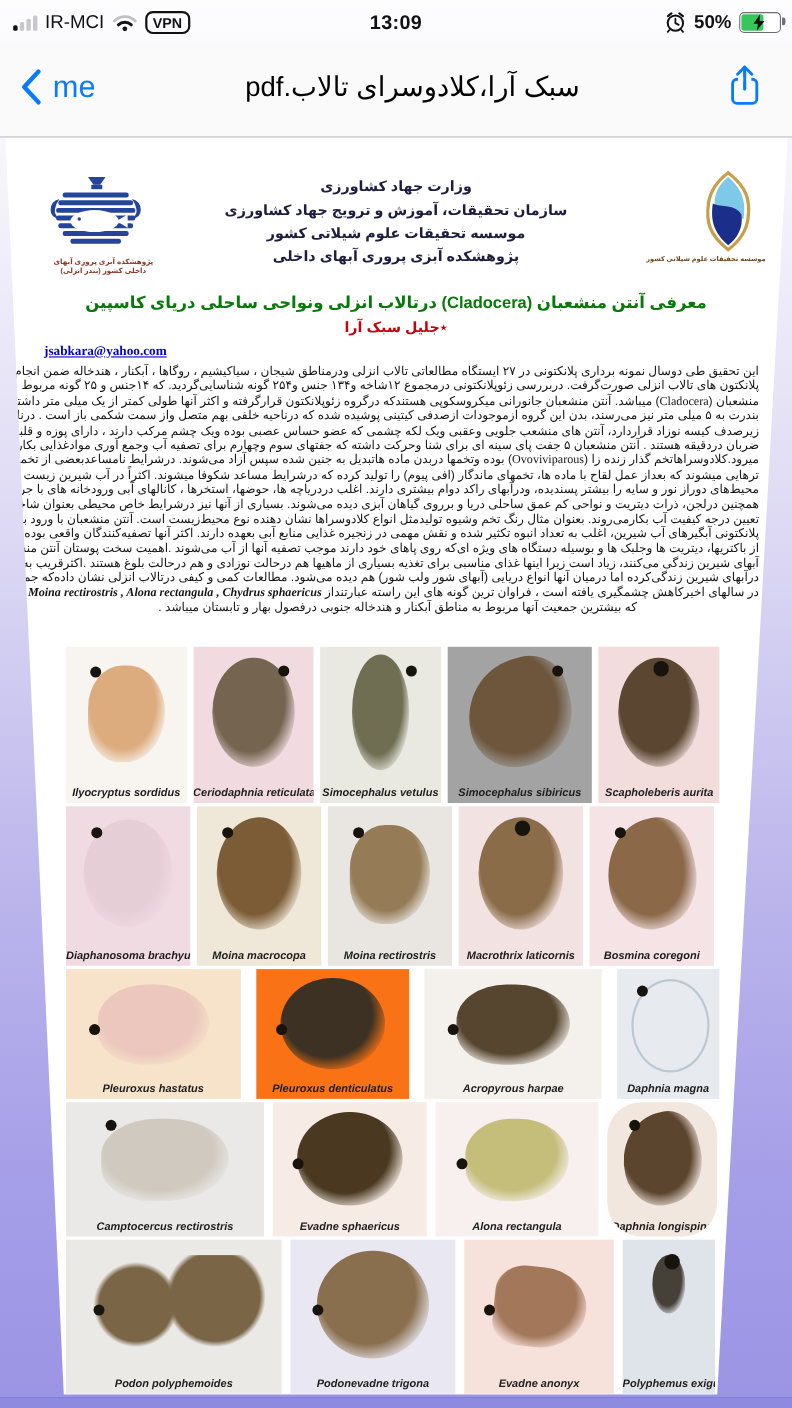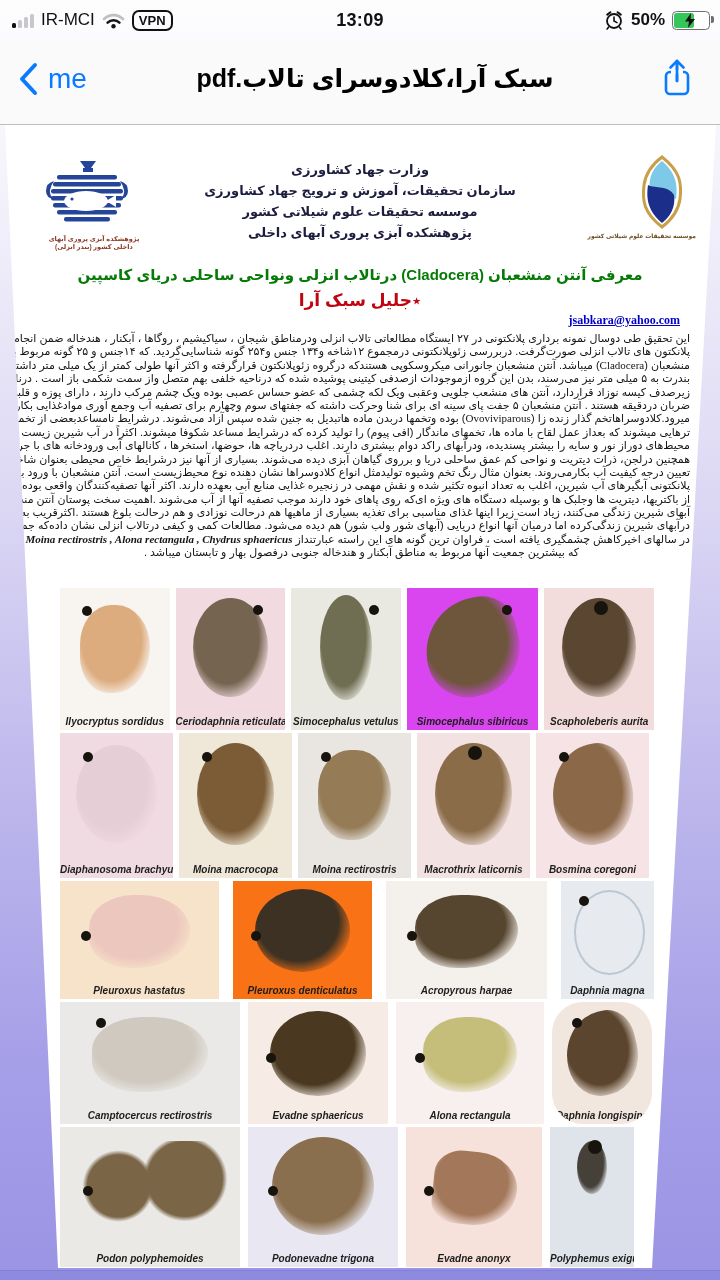--- a/index.html
+++ b/index.html
@@ -18,39 +18,39 @@
   .vpn{border:2px solid #111;border-radius:7px;font-size:13px;font-weight:700;padding:0 5px;line-height:17px;}
   .pct{font-size:17px;font-weight:600;}
   .batt{position:relative;width:36px;height:17px;border:1.5px solid #6d6d72;border-radius:4.5px;background:#fff;}
   .batt .fill{position:absolute;left:1px;top:1px;bottom:1px;width:55%;background:#35c759;border-radius:2.5px;}
   .batt .nub{position:absolute;right:-5px;top:4.5px;width:3px;height:7px;background:#6d6d72;border-radius:0 2px 2px 0;}
   .batt svg{position:absolute;left:9px;top:0px;}
   
   #navbar{position:absolute;left:0;top:40px;width:720px;height:84px;background:#fafafa;border-bottom:1px solid #bdbdc2;}
   .nav-back{position:absolute;left:18px;top:22px;display:flex;align-items:center;gap:10px;color:#0a7aff;cursor:pointer;}
   .nav-back .melabel{font-size:28px;}
-  .nav-title{position:absolute;left:140px;top:24px;width:470px;text-align:center;font-size:25px;font-weight:700;color:#000;
+  .nav-title{position:absolute;left:140px;top:24px;width:470px;text-align:center;font-size:25px;font-weight:400;color:#000;
     direction:rtl;white-space:nowrap;overflow:hidden;}
   .nav-share{position:absolute;right:28px;top:18px;cursor:pointer;}
   
   #page{position:absolute;left:0;top:125px;width:720px;height:1143px;background:#fff;
     clip-path:polygon(5px 0,716px 0,652px 100%,58px 100%);}
   .bottom-strip{position:absolute;left:0;bottom:0;width:720px;height:9px;background:#8d8ae0;border-top:1px solid #827fd6;}
   
   .hdr-center{position:absolute;left:160px;top:34px;width:400px;text-align:center;direction:rtl;
     color:#1d1d3f;font-weight:700;font-size:13px;line-height:21px;}
   .logo-left{position:absolute;left:44px;top:34px;width:100px;text-align:center;}
   .logo-left .cap{font-size:6.5px;font-weight:700;color:#8a3a26;line-height:8px;direction:rtl;margin-top:2px;}
   .logo-right{position:absolute;right:24px;top:30px;width:60px;text-align:center;}
   .logo-right .cap{font-size:6px;font-weight:700;color:#6b4a1e;direction:rtl;margin-top:3px;white-space:nowrap;}
   .doc-title{position:absolute;left:40px;top:141px;width:640px;text-align:center;direction:rtl;
     font-size:15px;font-weight:700;color:#067a06;}
   .doc-author{position:absolute;left:40px;top:165px;width:640px;text-align:center;direction:rtl;
-    font-size:17px;font-weight:700;color:#c00510;}
-  .doc-email{position:absolute;left:40px;top:185px;width:640px;text-align:right;}
+    font-size:13px;font-weight:700;color:#c00510;}
+  .doc-email{position:absolute;left:40px;top:185px;width:640px;text-align:left;}
   .doc-email a{font-family:"Liberation Serif",serif;font-size:12px;font-weight:700;color:#0000c8;text-decoration:underline;}
   
   #paragraph{position:absolute;left:33px;top:207px;width:657px;direction:rtl;color:#141414;}
   .pline{font-size:11px;line-height:13.4px;white-space:nowrap;text-align:justify;text-align-last:justify;height:13.4px;overflow:visible;}
   .pline.last{text-align-last:center;}
   .latin{font-family:"Liberation Serif",serif;}
   .latin.strong{font-weight:700;font-style:italic;}
   
   #grid{position:absolute;left:60px;top:463px;width:594px;}
   .grow{display:flex;margin-bottom:3px;}
@@ -219,21 +219,21 @@
           <div class="cell" style="width: 113px; background: rgb(241, 219, 224);">
             <div class="sbody round" style="background: radial-gradient(at 45% 40%, rgb(117, 101, 80) 0%, rgb(117, 101, 80) 55%, transparent 78%);"></div>
             <div class="seye e-tr"></div>
             <div class="slabel">Ceriodaphnia reticulata</div>
           </div>
           <div class="cell" style="width: 113px; background: rgb(234, 233, 225);">
             <div class="sbody tall" style="background: radial-gradient(at 45% 40%, rgb(111, 110, 82) 0%, rgb(111, 110, 82) 55%, transparent 78%);"></div>
             <div class="seye e-tr"></div>
             <div class="slabel">Simocephalus vetulus</div>
           </div>
-          <div class="cell" style="width: 136px; background: #d946ef;">
+          <div class="cell" style="width: 136px; background: #a3a3a3;">
             <div class="sbody curve" style="background: radial-gradient(at 45% 40%, rgb(109, 86, 60) 0%, rgb(109, 86, 60) 55%, transparent 78%);"></div>
             <div class="seye e-tr"></div>
             <div class="slabel">Simocephalus sibiricus</div>
           </div>
           <div class="cell" style="width: 113px; background: rgb(243, 221, 220);">
             <div class="sbody round" style="background: radial-gradient(at 45% 40%, rgb(90, 70, 49) 0%, rgb(90, 70, 49) 55%, transparent 78%);"></div>
             <div class="seye e-t"></div>
             <div class="slabel">Scapholeberis aurita</div>
           </div>
         </div>
@@ -302,21 +302,21 @@
             <div class="seye e-l"></div>
             <div class="slabel">Alona rectangula</div>
           </div>
           <div class="cell" style="width: 100px; background: rgb(242, 231, 223); border-radius: 31px;">
             <div class="sbody curve" style="background: radial-gradient(at 45% 40%, rgb(92, 69, 46) 0%, rgb(92, 69, 46) 55%, transparent 78%);"></div>
             <div class="seye e-tl"></div>
             <div class="slabel">Daphnia longispina</div>
           </div>
         </div>
         <div class="grow" style="gap: 8px; height: 140px;">
-          <div class="cell" style="width: 180px; background: rgb(234, 233, 230);">
+          <div class="cell" style="width: 180px; background: rgb(234, 233, 230); padding-left: 16px;">
             <div class="sbody double" style="background: radial-gradient(circle at 30% 50%, rgb(122, 101, 70) 0px, rgb(122, 101, 70) 26%, transparent 30%), radial-gradient(circle at 72% 42%, rgb(122, 101, 70) 0px, rgb(122, 101, 70) 30%, transparent 34%);"></div>
             <div class="seye e-l"></div>
             <div class="slabel">Podon polyphemoides</div>
           </div>
           <div class="cell" style="width: 150px; background: rgb(233, 231, 241);">
             <div class="sbody round" style="background: radial-gradient(at 45% 40%, rgb(138, 111, 78) 0%, rgb(138, 111, 78) 55%, transparent 78%);"></div>
             <div class="seye e-l"></div>
             <div class="slabel">Podonevadne trigona</div>
           </div>
           <div class="cell" style="width: 136px; background: rgb(247, 225, 219);">

